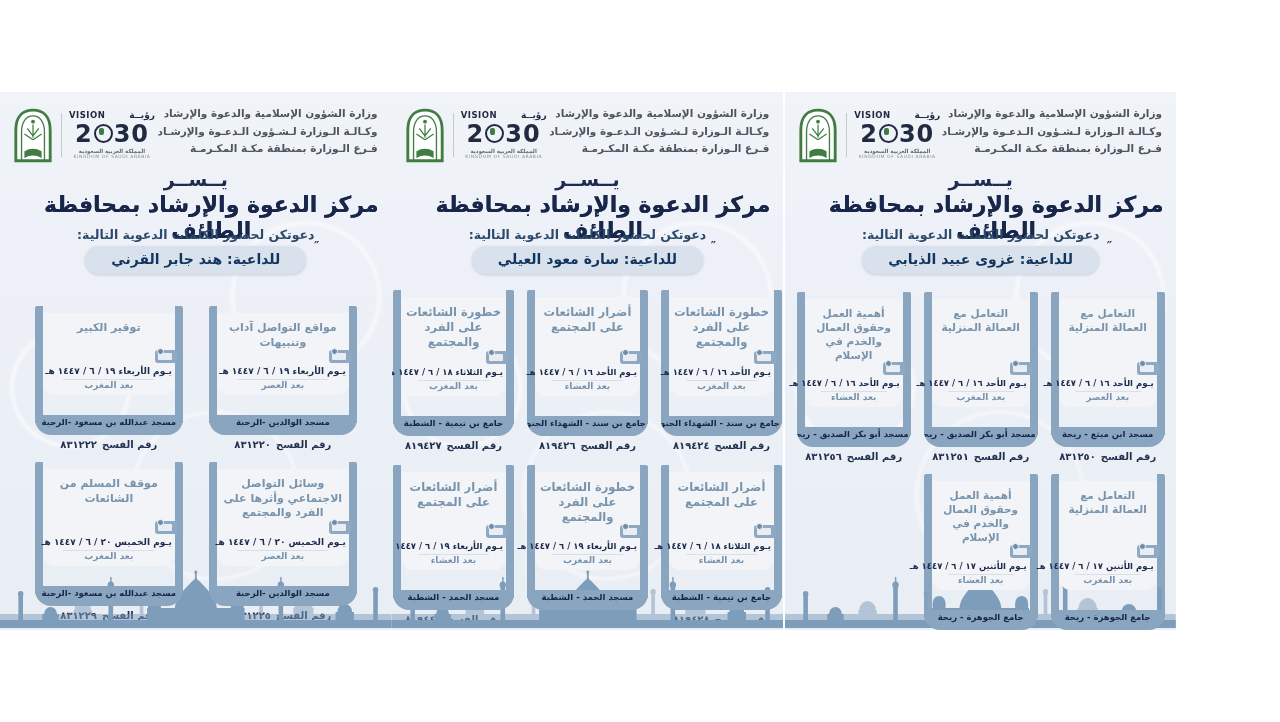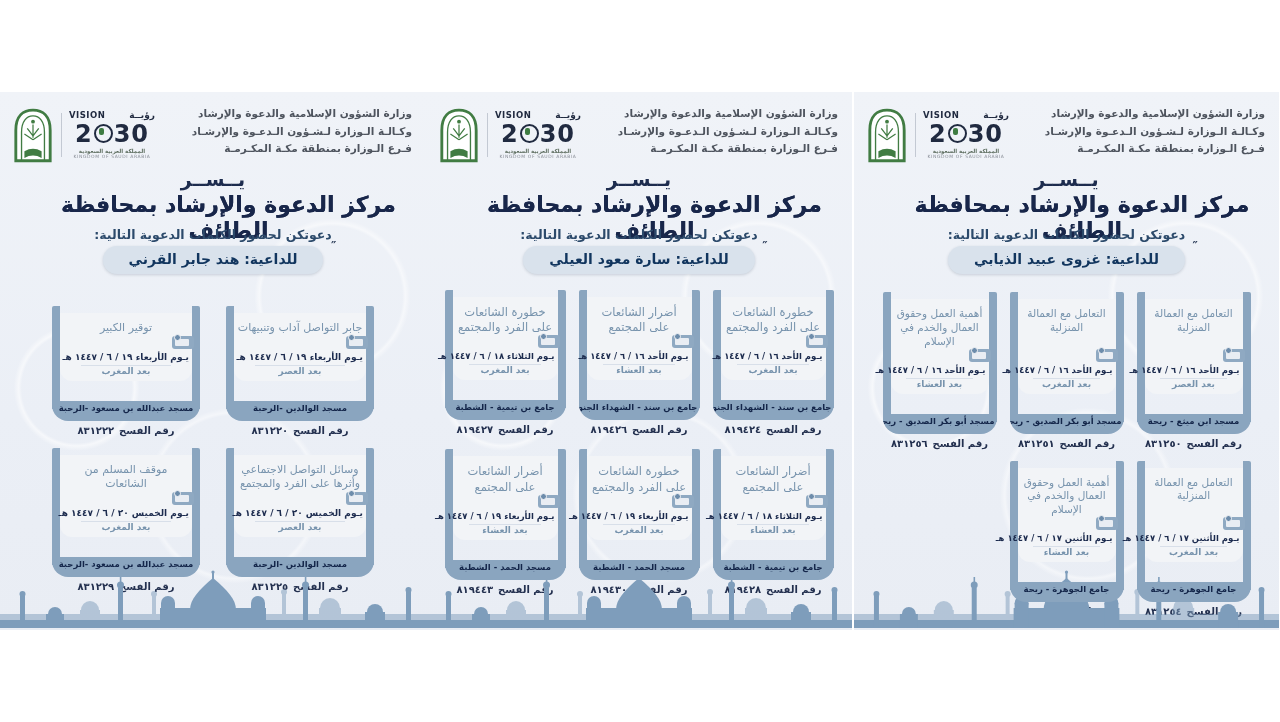--- a/index.html
+++ b/index.html
@@ -1,18 +1,18 @@
 <!DOCTYPE html>
 <html lang="ar"><head>
 <meta charset="utf-8">
 <style>
   html,body{margin:0;padding:0;background:#ffffff;}
   body{width:1280px;height:722px;font-family:"DejaVu Sans",sans-serif;-webkit-font-smoothing:antialiased;}
   .canvas{position:relative;width:1280px;height:722px;background:#ffffff;overflow:hidden;}
-  .posters{position:absolute;top:92px;left:0;width:1280px;height:538px;display:flex;direction:ltr;align-items:center;}
+  .posters{position:absolute;top:92px;left:0;width:1176px;height:538px;display:flex;direction:ltr;align-items:center;}
   .poster{position:relative;width:426px;height:538px;overflow:hidden;
     background:
       radial-gradient(circle at 18% 55%, rgba(255,255,255,0) 55px, rgba(255,255,255,.55) 58px, rgba(255,255,255,0) 63px),
       radial-gradient(circle at 78% 38%, rgba(255,255,255,0) 70px, rgba(255,255,255,.5) 73px, rgba(255,255,255,0) 78px),
       radial-gradient(circle at 55% 75%, rgba(255,255,255,0) 80px, rgba(255,255,255,.45) 83px, rgba(255,255,255,0) 88px),
       linear-gradient(180deg,#f0f3f8 0%,#ebeff6 60%,#e9edf4 100%);}
   .poster.gap{margin-left:2px;width:425px;}
 
   
   .hdr{position:absolute;top:13px;left:12px;right:14px;display:flex;justify-content:space-between;direction:ltr;}
@@ -43,21 +43,21 @@
   .poster-left  .cards{top:214px;height:268px;grid-template-columns:repeat(2,148px);column-gap:26px;row-gap:12px;}
   .poster-mid   .cards{top:198px;height:288px;grid-template-columns:repeat(3,121px);column-gap:13px;row-gap:14px;}
   .poster-right .cards{top:200px;height:282px;grid-template-columns:repeat(3,114px);column-gap:13px;row-gap:12px;}
   .card-wrap{display:flex;flex-direction:column;height:100%;}
   .card{position:relative;flex:1;display:flex;flex-direction:column;padding:0 8px;}
   .card::before,.card::after{content:"";position:absolute;top:0;bottom:12px;width:8px;background:#8aa5bf;}
   .card::before{right:0;border-radius:0 2px 0 0;}
   .card::after{left:0;border-radius:2px 0 0 0;}
   .card-inner{position:relative;z-index:1;background:#f2f4f7;margin-top:7px;border-radius:0 0 12px 12px;flex:1;
     display:flex;flex-direction:column;padding:8px 3px 5px;}
-  .card-title{flex:1;text-align:center;color:#7793ad;font-weight:normal;font-size:11.5px;line-height:1.32;direction:rtl;}
+  .card-title{flex:1;text-align:center;color:#7793ad;font-weight:bold;font-size:11.5px;line-height:1.32;direction:rtl;}
   .poster-left .card-title{font-size:11px;}
   .poster-right .card-title{font-size:10.5px;}
   .cal-row{height:15px;display:flex;justify-content:flex-start;direction:rtl;}
   .cal-icon{position:relative;width:22px;height:13px;background:#8fa9c2;border-radius:3px;margin-right:-5px;}
   .cal-icon::after{content:"";position:absolute;left:3px;right:5px;top:3px;bottom:3px;background:#e9edf3;border-radius:1px;}
   .cal-icon::before{content:"";position:absolute;left:2px;top:-2px;width:5px;height:5px;border-radius:50%;background:#6d8cab;border:1px solid #f2f4f7;z-index:1;}
   .card-date{text-align:center;color:#1c2b4e;font-weight:bold;font-size:8.5px;letter-spacing:-0.2px;margin-top:1px;white-space:nowrap;direction:rtl;}
   .poster-left .card-date{font-size:9px;}
   .card-time{align-self:center;width:72%;text-align:center;color:#7793ad;font-weight:bold;font-size:9px;margin-top:3px;
     border-top:1px solid #d8dfe9;padding-top:0;direction:rtl;}
@@ -109,21 +109,21 @@
     <div class="callig">مركز الدعوة والإرشاد بمحافظة الطائف</div>
     <div class="invite">دعوتكن لحضور الكلمات الدعوية التالية:</div>
     <div class="pill-row">
       <span class="pill"><span class="quote">″</span><span>للداعية: هند جابر القرني</span></span>
     </div>
 
     <div class="cards">
   <div class="card-wrap">
     <div class="card">
       <div class="card-inner">
-        <div class="card-title">جابر التواصل آداب وتنبيهات</div>
+        <div class="card-title">مواقع التواصل آداب وتنبيهات</div>
         <div class="cal-row">
           <span class="cal-icon"></span>
         </div>
         <div class="card-date">يـوم الأربعاء  ١٩ / ٦ / ١٤٤٧ هـ</div>
         <div class="card-time">بعد العصر</div>
       </div>
       <div class="mosque-band">مسجد الوالدين -الرحبة</div>
     </div>
     <div class="fasah">
       <span>رقم الفسح</span><span class="fasah-num">٨٣١٢٢٠</span>

